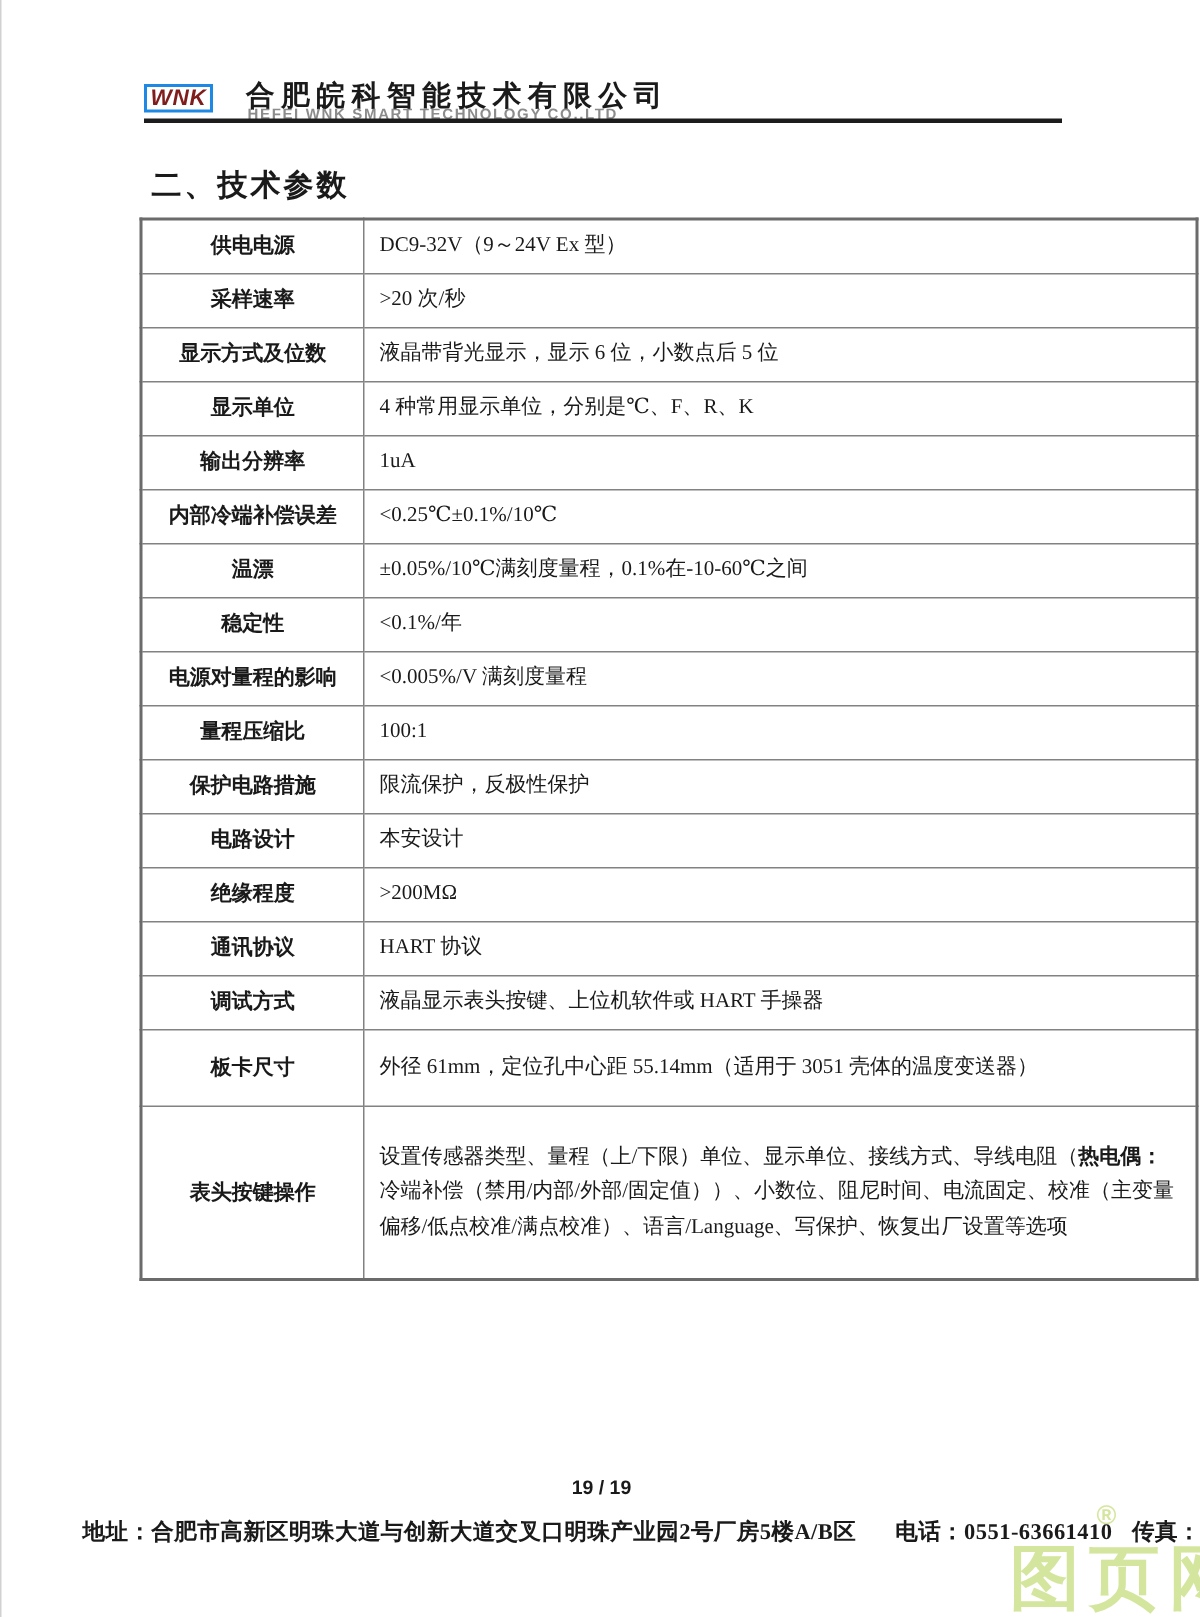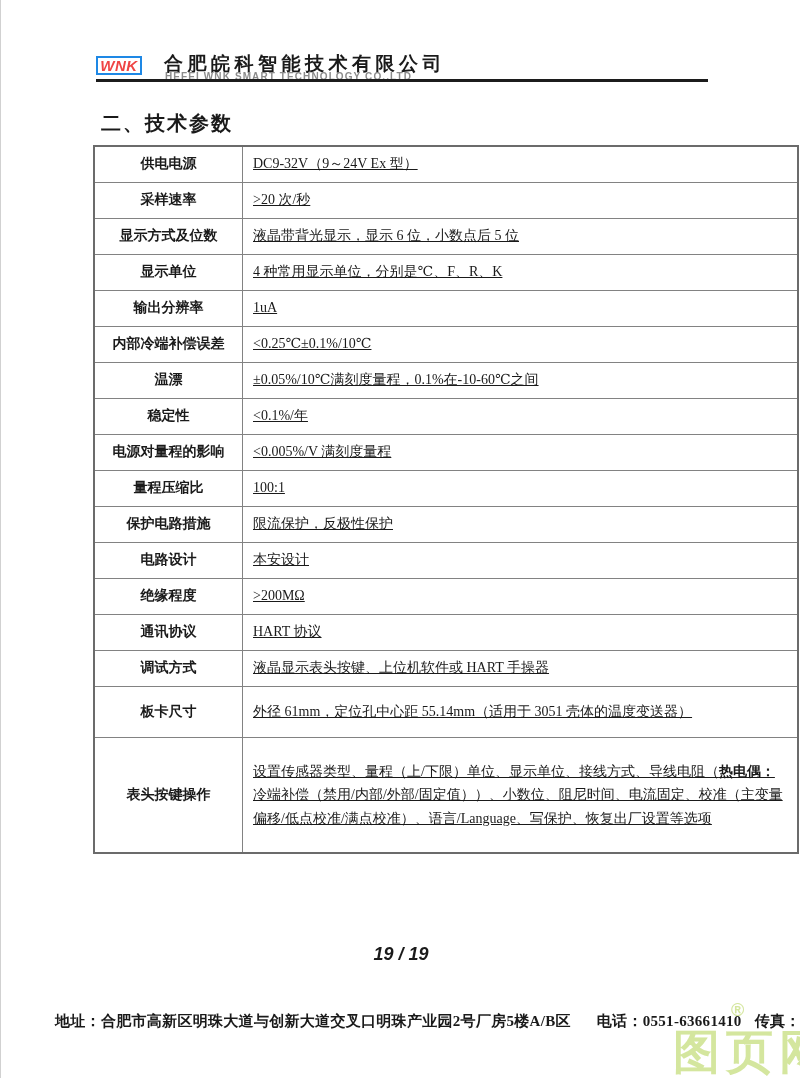--- a/index.html
+++ b/index.html
@@ -8,52 +8,52 @@
     font-family:"Liberation Serif","DejaVu Serif",serif;color:#1a1a1a;
     border-left:1px solid rgba(0,0,0,.18);
   }
   
   .logo-box{
     position:absolute;left:95px;top:56px;width:42px;height:15px;
     border:2px solid #1e88e5;display:flex;align-items:center;justify-content:center;
   }
   .logo-box span{
     font-family:"Liberation Sans",sans-serif;font-style:italic;font-weight:900;
-    font-size:15px;line-height:15px;color:#ef4444;letter-spacing:.5px;
+    font-size:15px;line-height:15px;color:#7f1d1d;letter-spacing:.5px;
   }
   .company-cn{
     position:absolute;left:163px;top:51px;font-size:19px;font-weight:700;
     letter-spacing:4.5px;white-space:nowrap;
   }
   .company-en{
     position:absolute;left:164px;top:71px;font-size:10px;font-weight:600;
     color:#8c8c8c;letter-spacing:1.1px;white-space:nowrap;
     font-family:"Liberation Sans",sans-serif;
   }
   .header-rule{position:absolute;left:95px;top:79px;width:612px;height:2.5px;background:#1c1c1c;}
   
   .section-title{position:absolute;left:100px;top:110px;font-size:20px;font-weight:700;letter-spacing:2px;}
   
   .spec-table{
     position:absolute;left:92px;top:145px;width:706px;
     border-collapse:collapse;table-layout:fixed;border:2px solid #6b6b6b;
   }
   .spec-table td{border:1px solid #828282;font-size:14px;vertical-align:middle;}
   .spec-table td.lbl{width:139px;text-align:center;font-weight:700;padding:2px 4px;}
-  .spec-table td.val{padding:3px 10px;line-height:20px;text-decoration:underline;}
+  .spec-table td.val{padding:3px 10px;line-height:20px;}
   tr.h1{height:36px;}
   tr.h2{height:51px;}
   tr.h3{height:93px;}
   tr.h2 td.val{line-height:23px;}
   tr.h3 td.val{line-height:23.5px;padding:22px 10px;}
   .bold{font-weight:700;}
   
   .page-number{
-    position:absolute;left:0;top:944px;width:800px;text-align:center;
-    font-size:18px;font-weight:700;font-family:"Liberation Sans",sans-serif;font-style:italic;
+    position:absolute;left:0;top:984px;width:800px;text-align:center;
+    font-size:13px;font-weight:700;font-family:"Liberation Sans",sans-serif;
   }
   .address-line{
     position:absolute;left:54px;top:1012px;font-size:15px;font-weight:700;
     white-space:nowrap;letter-spacing:.3px;
   }
   .address-line .gap1{display:inline-block;width:26px;}
   .address-line .gap2{display:inline-block;width:13px;}
   
   .watermark{
     position:absolute;left:672px;top:1026px;font-size:47px;line-height:52px;

